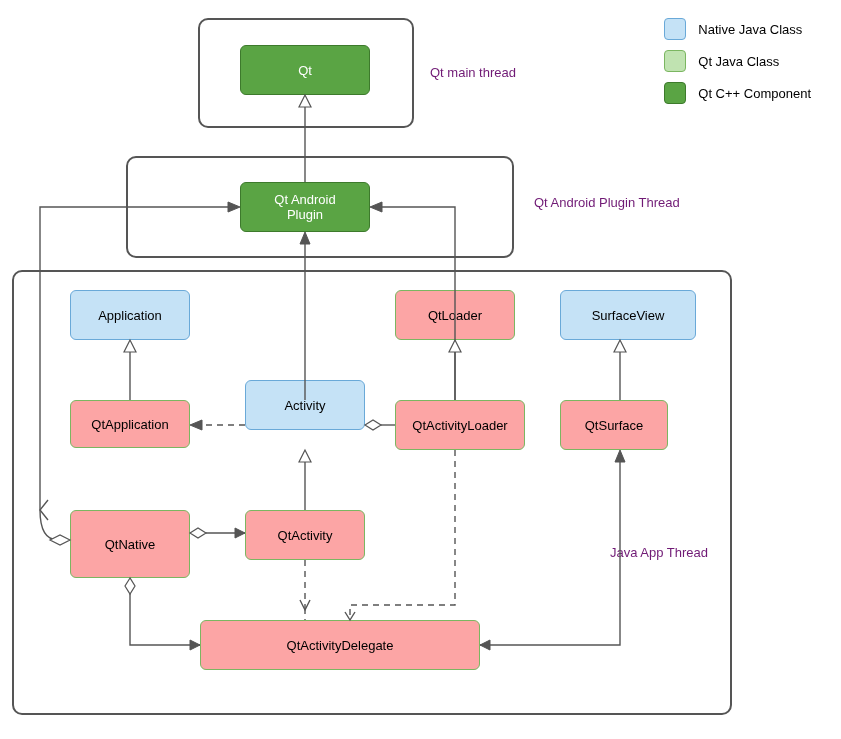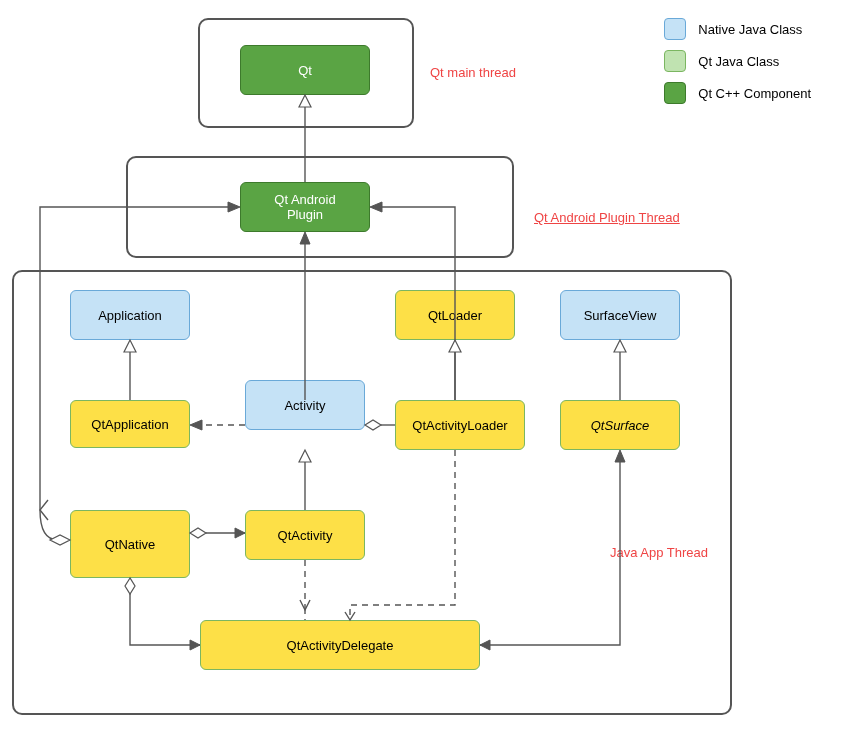--- a/index.html
+++ b/index.html
@@ -27,33 +27,33 @@
     border: 1px solid;
     border-radius: 6px;
     display: flex;
     align-items: center;
     justify-content: center;
     font-size: 13px;
     text-align: center;
     padding: 20px;
   }
   .node.native-java { background: #c5e2f6; border-color: #6aa9d8; }
-  .node.qt-java     { background: #fde047; border-color: #7bb661; }
+  .node.qt-java     { background: #fca5a5; border-color: #7bb661; }
   .node.qt-cpp      { background: #5aa444; border-color: #3d7a2c; color: #fff; }
 
   
   .legend { position: absolute; right: 30px; top: 18px; font-size: 13px; }
   .legend-row { display: flex; align-items: center; margin-bottom: 10px; text-align: center; }
   .swatch {
     width: 22px; height: 22px; border-radius: 4px; margin-right: 12px;
     border: 1px solid;
   }
 
   
-  .freelabel { position: absolute; font-size: 13px; color: #ef4444; }
+  .freelabel { position: absolute; font-size: 13px; color: #701a75; }
 
   svg.overlay { position: absolute; inset: 0; width: 841px; height: 739px; pointer-events: none; }
   svg .solid  { stroke: #555; stroke-width: 1.4; fill: none; }
   svg .dashed { stroke: #555; stroke-width: 1.4; fill: none; stroke-dasharray: 6 5; }
   svg .hollow-tri { fill: #fff; stroke: #555; stroke-width: 1.2; }
   svg .solid-tri  { fill: #555; stroke: #555; }
   svg .diamond    { fill: #fff; stroke: #555; stroke-width: 1.2; }
 </style>
 </head>
 <body>
@@ -72,52 +72,52 @@
     <div class="legend-row">
       <div class="swatch" style="background:#5aa444;border-color:#3d7a2c"></div>
       <span>Qt C++ Component</span>
     </div>
   </div>
 
   <div class="container" style="left:198px; top:18px; width:216px; height:110px;"></div>
   <div class="freelabel" style="left:430px; top:65px;">Qt main thread</div>
 
   <div class="container" style="left:126px; top:156px; width:388px; height:102px;"></div>
-  <div class="freelabel" style="left:534px; top:210px; width:150px;text-decoration:underline;">Qt Android Plugin Thread</div>
+  <div class="freelabel" style="left:534px; top:195px; width:150px;">Qt Android Plugin Thread</div>
 
   <div class="container" style="left:12px; top:270px; width:720px; height:445px;"></div>
   <div class="freelabel" style="left:610px; top:545px;">Java App Thread</div>
 
   <div class="node qt-cpp" style="left:240px; top:45px; width:130px; height:50px;">
     <span>Qt</span>
   </div>
   <div class="node native-java" style="left:70px; top:290px; width:120px; height:50px;">
     <span>Application</span>
   </div>
 
   <div class="node qt-cpp" style="left:240px; top:182px; width:130px; height:50px;">
     <span>Qt Android Plugin</span>
   </div>
   <div class="node qt-java" style="left:395px; top:290px; width:120px; height:50px;">
     <span>QtLoader</span>
   </div>
-  <div class="node native-java" style="left:560px; top:290px; width:120px; height:50px;">
+  <div class="node native-java" style="left:560px; top:290px; width:136px; height:50px;">
     <span>SurfaceView</span>
   </div>
 
   <div class="node qt-java" style="left:70px; top:400px; width:120px; height:48px;">
     <span>QtApplication</span>
   </div>
   <div class="node native-java" style="left:245px; top:380px; width:120px; height:50px;">
     <span>Activity</span>
   </div>
   <div class="node qt-java" style="left:395px; top:400px; width:130px; height:50px;">
     <span>QtActivityLoader</span>
   </div>
-  <div class="node qt-java" style="left:560px; top:400px; width:120px; height:50px;font-style:italic;">
+  <div class="node qt-java" style="left:560px; top:400px; width:108px; height:50px;">
     <span>QtSurface</span>
   </div>
 
   <div class="node qt-java" style="left:245px; top:510px; width:120px; height:50px;">
     <span>QtActivity</span>
   </div>
   <div class="node qt-java" style="left:70px; top:510px; width:120px; height:68px;">
     <span>QtNative</span>
   </div>
 

